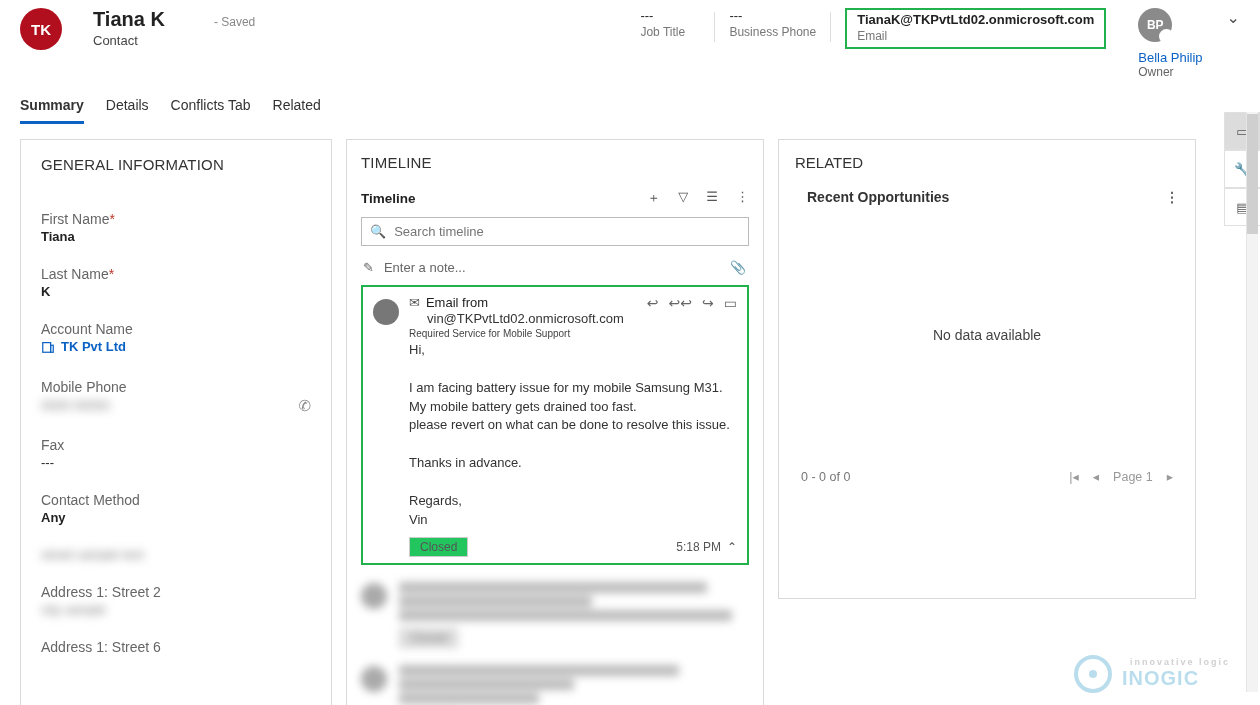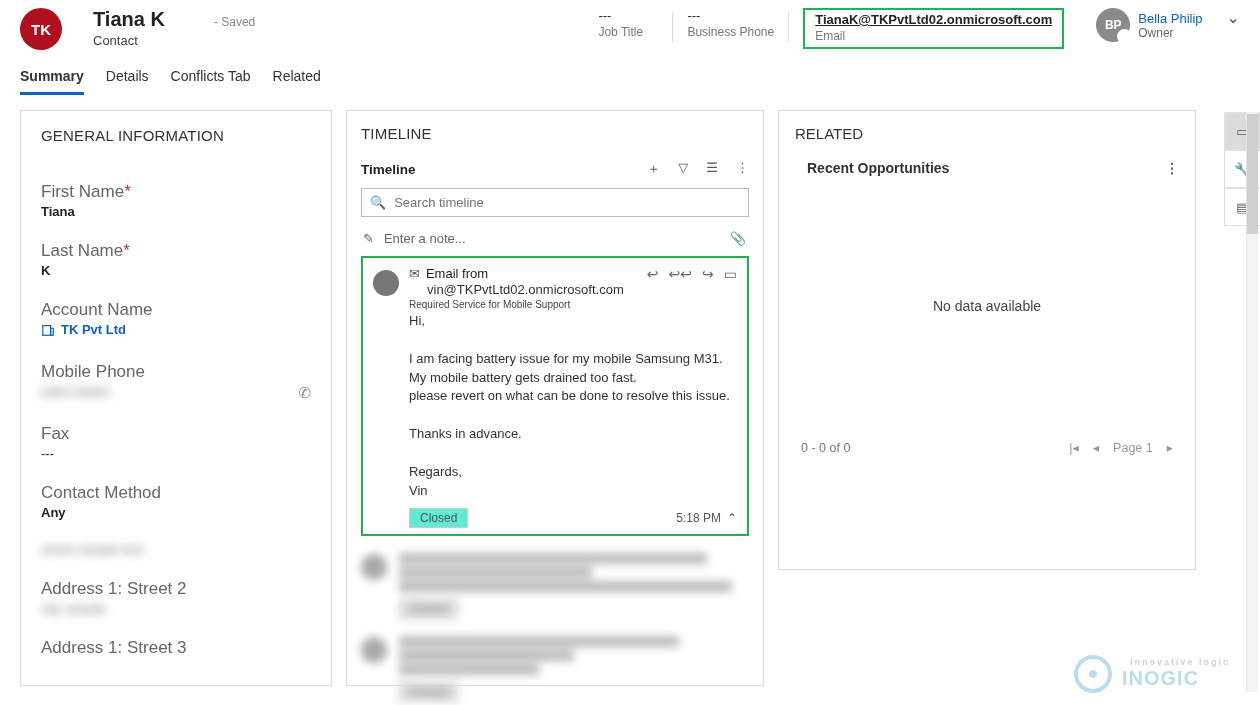--- a/index.html
+++ b/index.html
@@ -10,42 +10,42 @@
   .title-block .contact-name { font-size:20px; font-weight:600; color:#222; }
   .title-block .saved { font-size:12px; color:#888;margin-left:41px; }
   .title-block .subtype { font-size:13px; color:#444; margin-top:2px; }
   .header-spacer { flex:1; }
   .header-fields { display:flex; align-items:flex-start; gap:14px; }
   .hf { display:flex; flex-direction:column; min-width:60px; }
   .hf .hf-val { font-size:13px; color:#222; }
   .hf .hf-label { font-size:12px; color:#777; margin-top:2px; }
   .hf-sep { width:1px; height:30px; background:#ddd; margin-top:4px; }
   .hf-email-box { border:2px solid #22b14c; padding:2px 10px 4px 10px; background:#fff; }
-  .hf-email-box .hf-val { font-weight:600; font-size:13px;text-decoration:underline; }
-  .owner { display:flex; align-items:center; gap:8px; margin-left:18px; }
+  .hf-email-box .hf-val { font-weight:600; font-size:13px; }
+  .owner { display:flex; gap:8px; margin-left:18px;flex-direction:column; }
   .owner .oc { width:34px; height:34px; border-radius:50%; background:#8a8a8a; color:#fff; display:flex; align-items:center; justify-content:center; font-size:12px; font-weight:600; position:relative; }
   .owner .oc::after { content:""; position:absolute; right:-2px; bottom:-2px; width:11px; height:11px; background:#fff; border:2px solid #fff; border-radius:50%; }
   .owner .olabel .oname { color:#0b62c4; font-size:13px; }
   .owner .olabel .orole { color:#666; font-size:12px; }
   .chev { margin-left:10px; color:#555; font-size:16px; cursor:pointer; }
 
   .tabs { display:flex; gap:22px; padding: 18px 20px 0 20px; border-bottom:1px solid #fff; }
   .tab { font-size:14px; color:#333; padding-bottom:8px; cursor:pointer; }
   .tab.active { font-weight:600; border-bottom:3px solid #0b62c4; }
 
   .content { display:flex; gap:14px; padding: 14px 20px 0 20px; }
   .panel { border:1px solid #d9d9d9; background:#fff; }
   .panel-left { width:312px; height:576px; padding:16px 20px; overflow:hidden; }
   .panel-mid  { width:418px; height:576px; padding:14px 14px; position:relative; }
   .panel-right{ width:418px; height:460px; padding:14px 16px; }
 
   .section-title { font-size:15px; color:#333; letter-spacing:0.2px; margin-bottom:18px; }
 
   .field-group { margin-bottom:22px; }
-  .fld-label { font-size:17px; color:#666; }
+  .fld-label { font-size:14px; color:#666; }
   .fld-label .req { color:#c0392b; }
   .fld-value { font-size:13px; color:#222; margin-top:2px; font-weight:600; }
   .fld-value.normal { font-weight:400; }
   .fld-value .account-link { color:#0b62c4; font-weight:600; display:inline-flex; align-items:center; gap:6px; }
   .fld-value .blurred { filter: blur(5px); color:#777; display:inline-block; }
   .phone-row { display:flex; align-items:center; justify-content:space-between; }
   .phone-icon { color:#888; font-size:15px; }
 
   
   .tl-title-row { display:flex; align-items:center; justify-content:space-between; margin-top:12px; }
@@ -61,21 +61,21 @@
   .email-card { border:2px solid #22b14c; padding:8px 10px 6px 10px; position:relative; }
   .email-card .ec-head { display:flex; gap:10px; }
   .ec-avatar { width:26px; height:26px; border-radius:50%; background:#777; margin-top:4px; flex-shrink:0; }
   .ec-text { flex:1; }
   .ec-icons { display:flex; gap:10px; color:#666; font-size:14px; }
   .ec-row1 { display:flex; gap:6px; color:#222; font-size:13px; }
   .ec-row1 .env { font-size:13px; color:#555; }
   .ec-subject { font-size:10px; color:#444; margin-top:2px; }
   .ec-body { font-size:13px; color:#333; margin-top:2px; line-height:1.45; white-space:pre-line; }
   .ec-footer { display:flex; align-items:center; justify-content:space-between; margin-top:8px; }
-  .status-chip { background:#5eead4; border:1px solid #ccc; padding:2px 10px; font-size:12px; color:#555; }
+  .status-chip { background:#22c55e; border:1px solid #ccc; padding:2px 10px; font-size:12px; color:#555; }
   .ec-time { color:#555; font-size:12px; display:flex; align-items:center; gap:6px; }
 
   .faded-item { display:flex; gap:12px; margin-top:14px; filter: blur(4px); color:#888; }
   .faded-item .ec-avatar { background:#aaa; }
   .faded-item .line { height:11px; background:#bbb; margin:3px 0; border-radius:2px; }
   .faded-item .chip { display:inline-block; background:#ddd; border:1px solid #ccc; padding:2px 10px; margin-top:4px; font-size:12px; color:#777; }
 
   
   .related-head { font-size:15px; color:#333; margin-bottom:18px; }
   .rel-row { display:flex; align-items:center; justify-content:space-between; font-size:14px; color:#333; font-weight:600;padding-left:12px; }
@@ -194,21 +194,21 @@
     <div class="field-group">
       <div class="fld-value normal"><span class="blurred">street sample text</span></div>
     </div>
 
     <div class="field-group">
       <div class="fld-label">Address 1: Street 2</div>
       <div class="fld-value normal"><span class="blurred">city sample</span></div>
     </div>
 
     <div class="field-group" style="margin-bottom:0">
-      <div class="fld-label">Address 1: Street 3</div>
+      <div class="fld-label">Address 1: Street 6</div>
     </div>
   </div>
 
   <div class="panel panel-mid">
     <div class="section-title">TIMELINE</div>
 
     <div class="tl-title-row">
       <span class="tl-title">Timeline</span>
       <div class="tl-actions">
         <span>＋</span>

